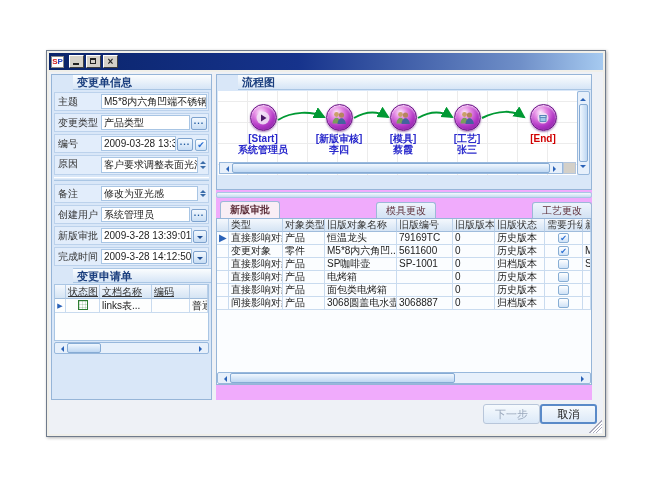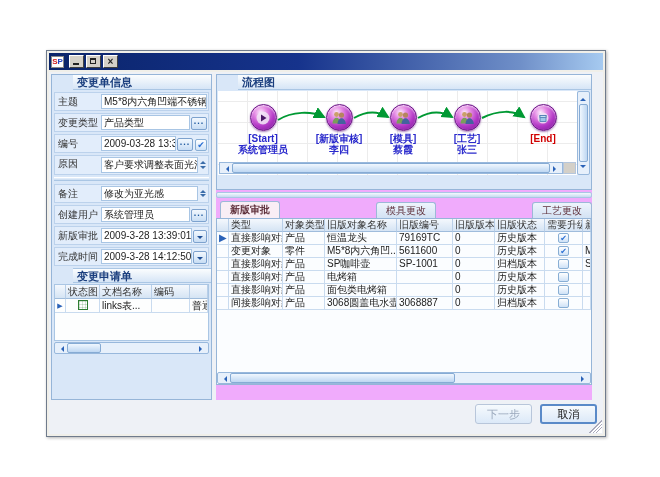--- a/index.html
+++ b/index.html
@@ -56,21 +56,21 @@
   .tri-up,.tri-down { width:0; height:0; margin:0 auto; border:3px solid transparent; }
   .tri-up { border-bottom-color:#3a6daa; } .tri-down { border-top-color:#3a6daa; }
   .vsplit { height:4px; margin:1px 0 3px 0; background:linear-gradient(#eaf2fc,#c6daf0);
     border-top:1px solid #fff; border-bottom:1px solid #aac6e4; }
   
   .mini-grid { margin:1px 2px 0 2px; background:#fdfefe; border:1px solid #aac6e4; height:57px; overflow:hidden; }
   .mg-row { display:grid; grid-template-columns:11px 34px 52px 38px minmax(0,1fr); height:14px; }
   .mg-cell { border-right:1px solid #c9dbef; border-bottom:1px solid #c9dbef; font-size:10px;
     line-height:13px; padding:0 2px; white-space:nowrap; overflow:hidden; }
   .mg-head .mg-cell { background:linear-gradient(#f4f8fd,#d5e4f4); border-right-color:#b9cfe8;
-    border-bottom-color:#9fbcdc; color:#333; }
+    border-bottom-color:#9fbcdc; color:#333;text-decoration:underline; }
   .sel-ind { color:#2a62b8; font-size:7px; text-align:center; line-height:13px; }
   .doc-icon { width:10px; height:10px; margin:1px auto; background:#fff; border:1px solid #2e7d32;
     background-image:linear-gradient(#2e7d3233 1px,transparent 1px),linear-gradient(90deg,#2e7d3233 1px,transparent 1px);
     background-size:3px 3px; }
   
   .hscroll { height:12px; margin:1px 2px; border:1px solid #98b8dc; border-radius:2px;
     background:#e7f0fb; display:flex; align-items:stretch; }
   .hs-arr { width:11px; flex:none; position:relative; cursor:pointer; }
   .hs-arr.left::after,.hs-arr.right::after { content:""; position:absolute; top:3px;
     border:3px solid transparent; }
@@ -126,21 +126,21 @@
     line-height:12px; padding:0 2px; white-space:nowrap; overflow:hidden; }
   .g-head .g-cell { background:linear-gradient(#f4f8fd,#d5e4f4); border-right-color:#b9cfe8;
     border-bottom-color:#9fbcdc; color:#333; height:13px; }
   .g-cell.center { text-align:center; padding:0; }
   .gcb { display:inline-block; width:11px; height:10px; margin-top:1px; border:1px solid #88aed4;
     border-radius:2px; background:linear-gradient(#ffffff,#cfe2f7); line-height:9px; font-size:8px;
     color:#2a6fd4; vertical-align:top; }
   .gcb[data-state="checked"]::after { content:"\2714"; }
   .grid-hscroll { position:absolute; left:0; right:0; bottom:0; margin:1px 0 0 0; }
   
-  .btn-row { position:absolute; right:6px; top:332px; display:flex; gap:8px; }
+  .btn-row { position:absolute; right:6px; top:332px; display:flex; }
   .btn { width:57px; height:20px; font-size:11px; text-align:center; line-height:18px;
     background:linear-gradient(#f6fafd,#dce9f8); border:1px solid #b8c6da; border-radius:3px; cursor:pointer; }
   .btn.disabled { color:#9aa8bc; }
   .btn.default { border:2px solid #5a8ac8; line-height:16px; color:#111; }
   .resize-grip { position:absolute; right:1px; bottom:1px; width:13px; height:13px; cursor:nwse-resize;
     background:linear-gradient(135deg,transparent 50%,#aab 50%,#aab 55%,#fff 55%,#fff 62%,#aab 62%,#aab 67%,#fff 67%,#fff 74%,#aab 74%,#aab 79%,#fff 79%); }
 </style>
 </head>
 <body>
 

